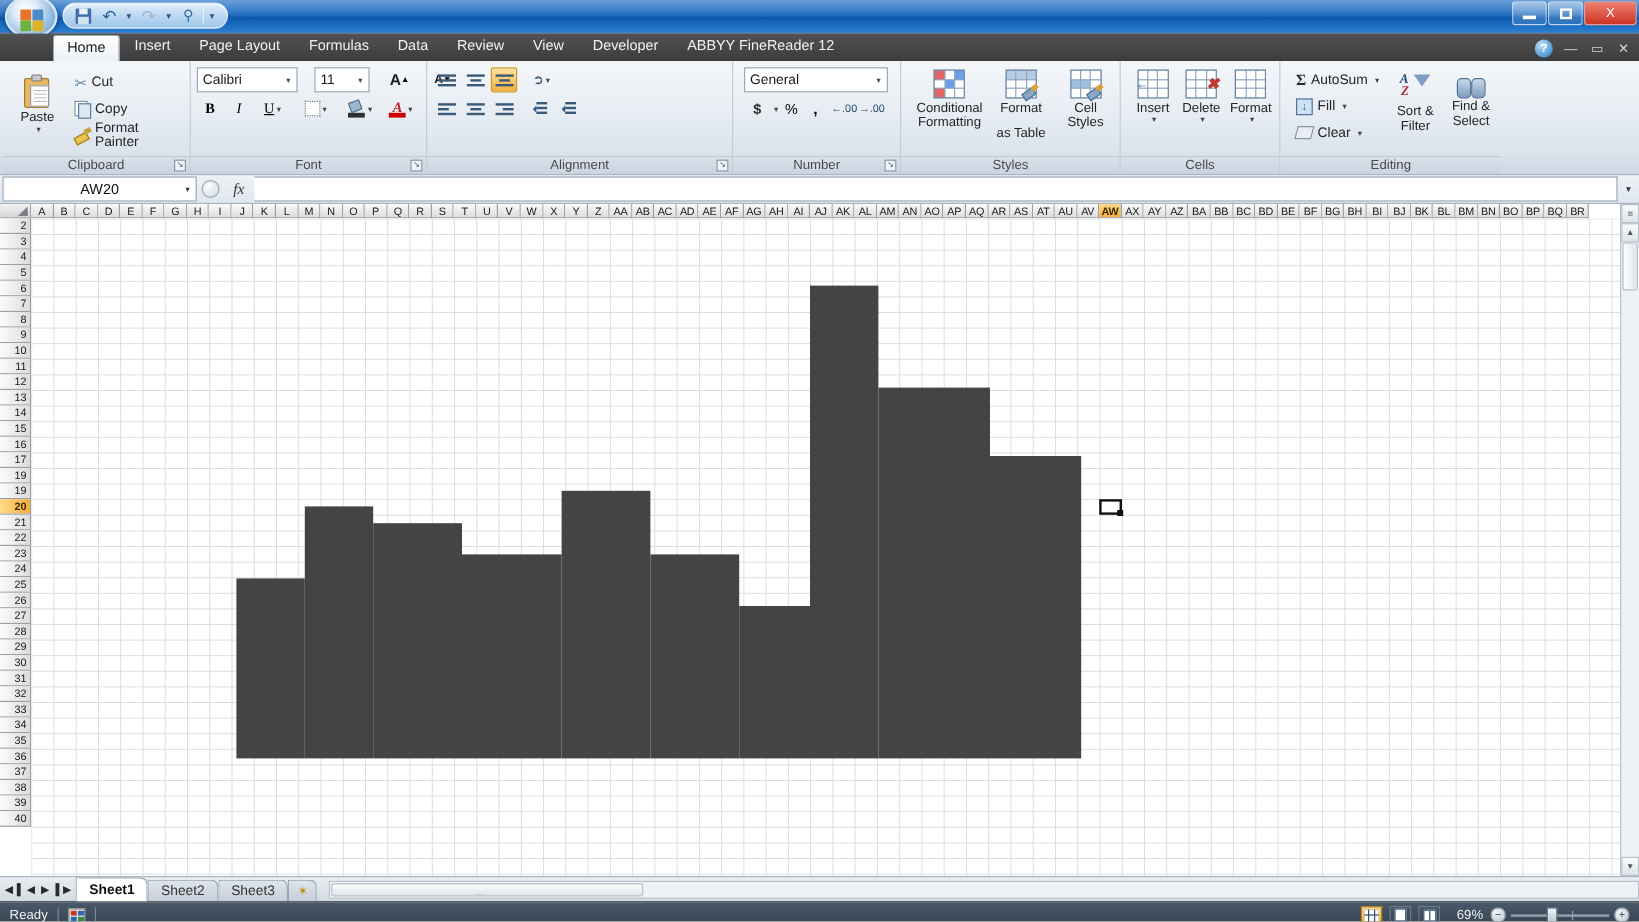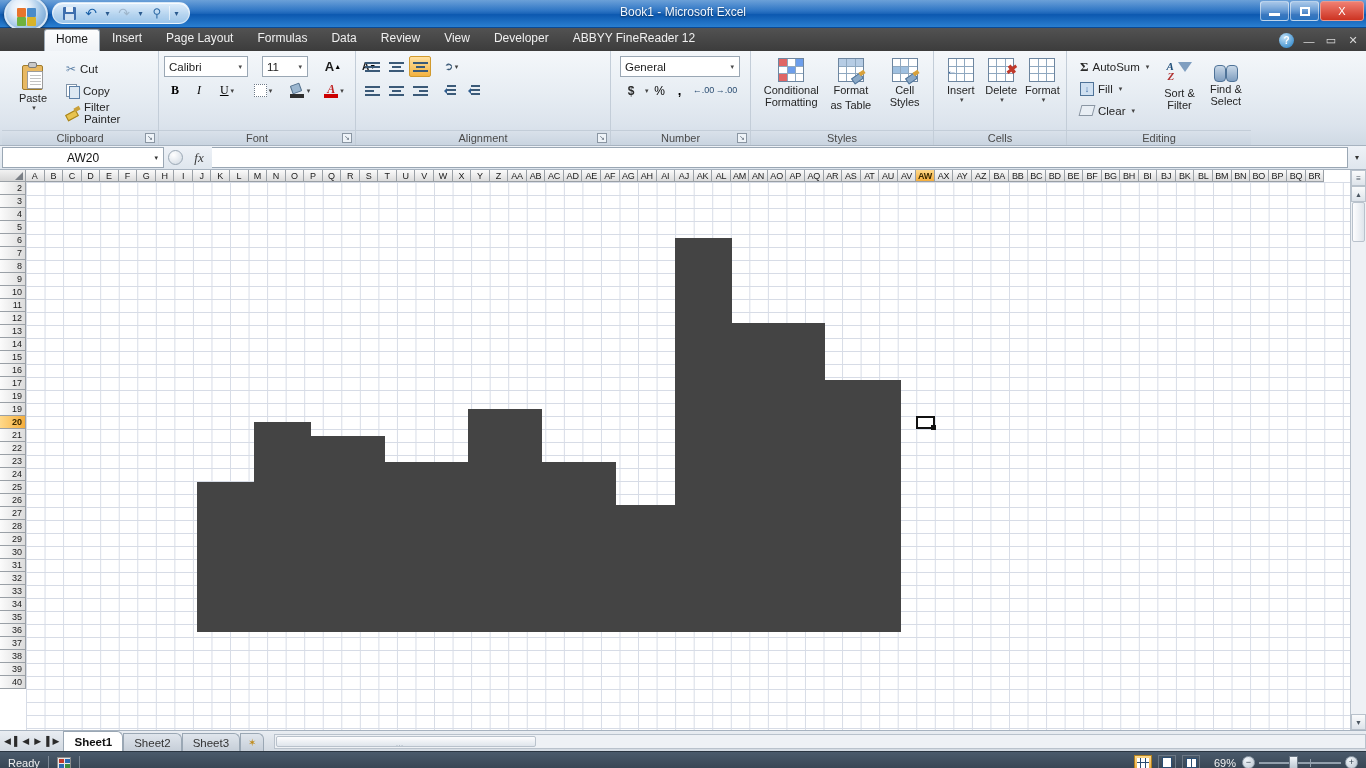--- a/index.html
+++ b/index.html
@@ -405,21 +405,20 @@
       <span class="redo-glyph">↷</span>
     </div>
     <span class="qat-tiny">▾</span>
     <div class="qat-btn">
       <span class="print-glyph">⚲</span>
     </div>
     <span class="qat-sep"></span>
     <span class="qat-tiny">▾</span>
   </div>
 
-  <div id="title-text">Book1 - Microsoft Excel</div>
 
   <div id="wincontrols">
     <div class="wc">
         <span class="min-bar"></span>
       </div>
     <div class="wc">
         <span class="max-box"></span>
       </div>
     <div class="wc close">
         <span>X</span>
@@ -463,21 +462,21 @@
         <div class="smallbtn">
           <span class="cut-icon">✂</span>
           <span>Cut</span>
         </div>
         <div class="smallbtn">
           <span class="copy-icon"></span>
           <span>Copy</span>
         </div>
         <div class="smallbtn">
           <span class="fp-icon"></span>
-          <span>Filter Painter</span>
+          <span>Format Painter</span>
         </div>
       </div>
     </div>
     <div class="rgroup-label">
       <span>Clipboard</span>
       <span class="dlg-launcher">↘</span>
     </div>
   </div>
 
   <div class="rgroup" style="width:197px">
@@ -667,21 +666,21 @@
             <span></span>
             <span></span>
             <span></span>
             <span></span>
             <span></span>
             <span></span>
             <span></span>
             <i class="brush"></i>
           </span>
         <span class="lbl">Format</span>
-        <span class="lbl" style="margin-top:3px">as Table</span>
+        <span class="lbl" style="margin-top:9px">as Table</span>
       </div>
       <div class="bigbtn" style="width:50px">
         <span class="minigrid cs" style="position:relative">
             <span></span>
             <span></span>
             <span></span>
             <span></span>
             <span></span>
             <span></span>
             <span></span>

